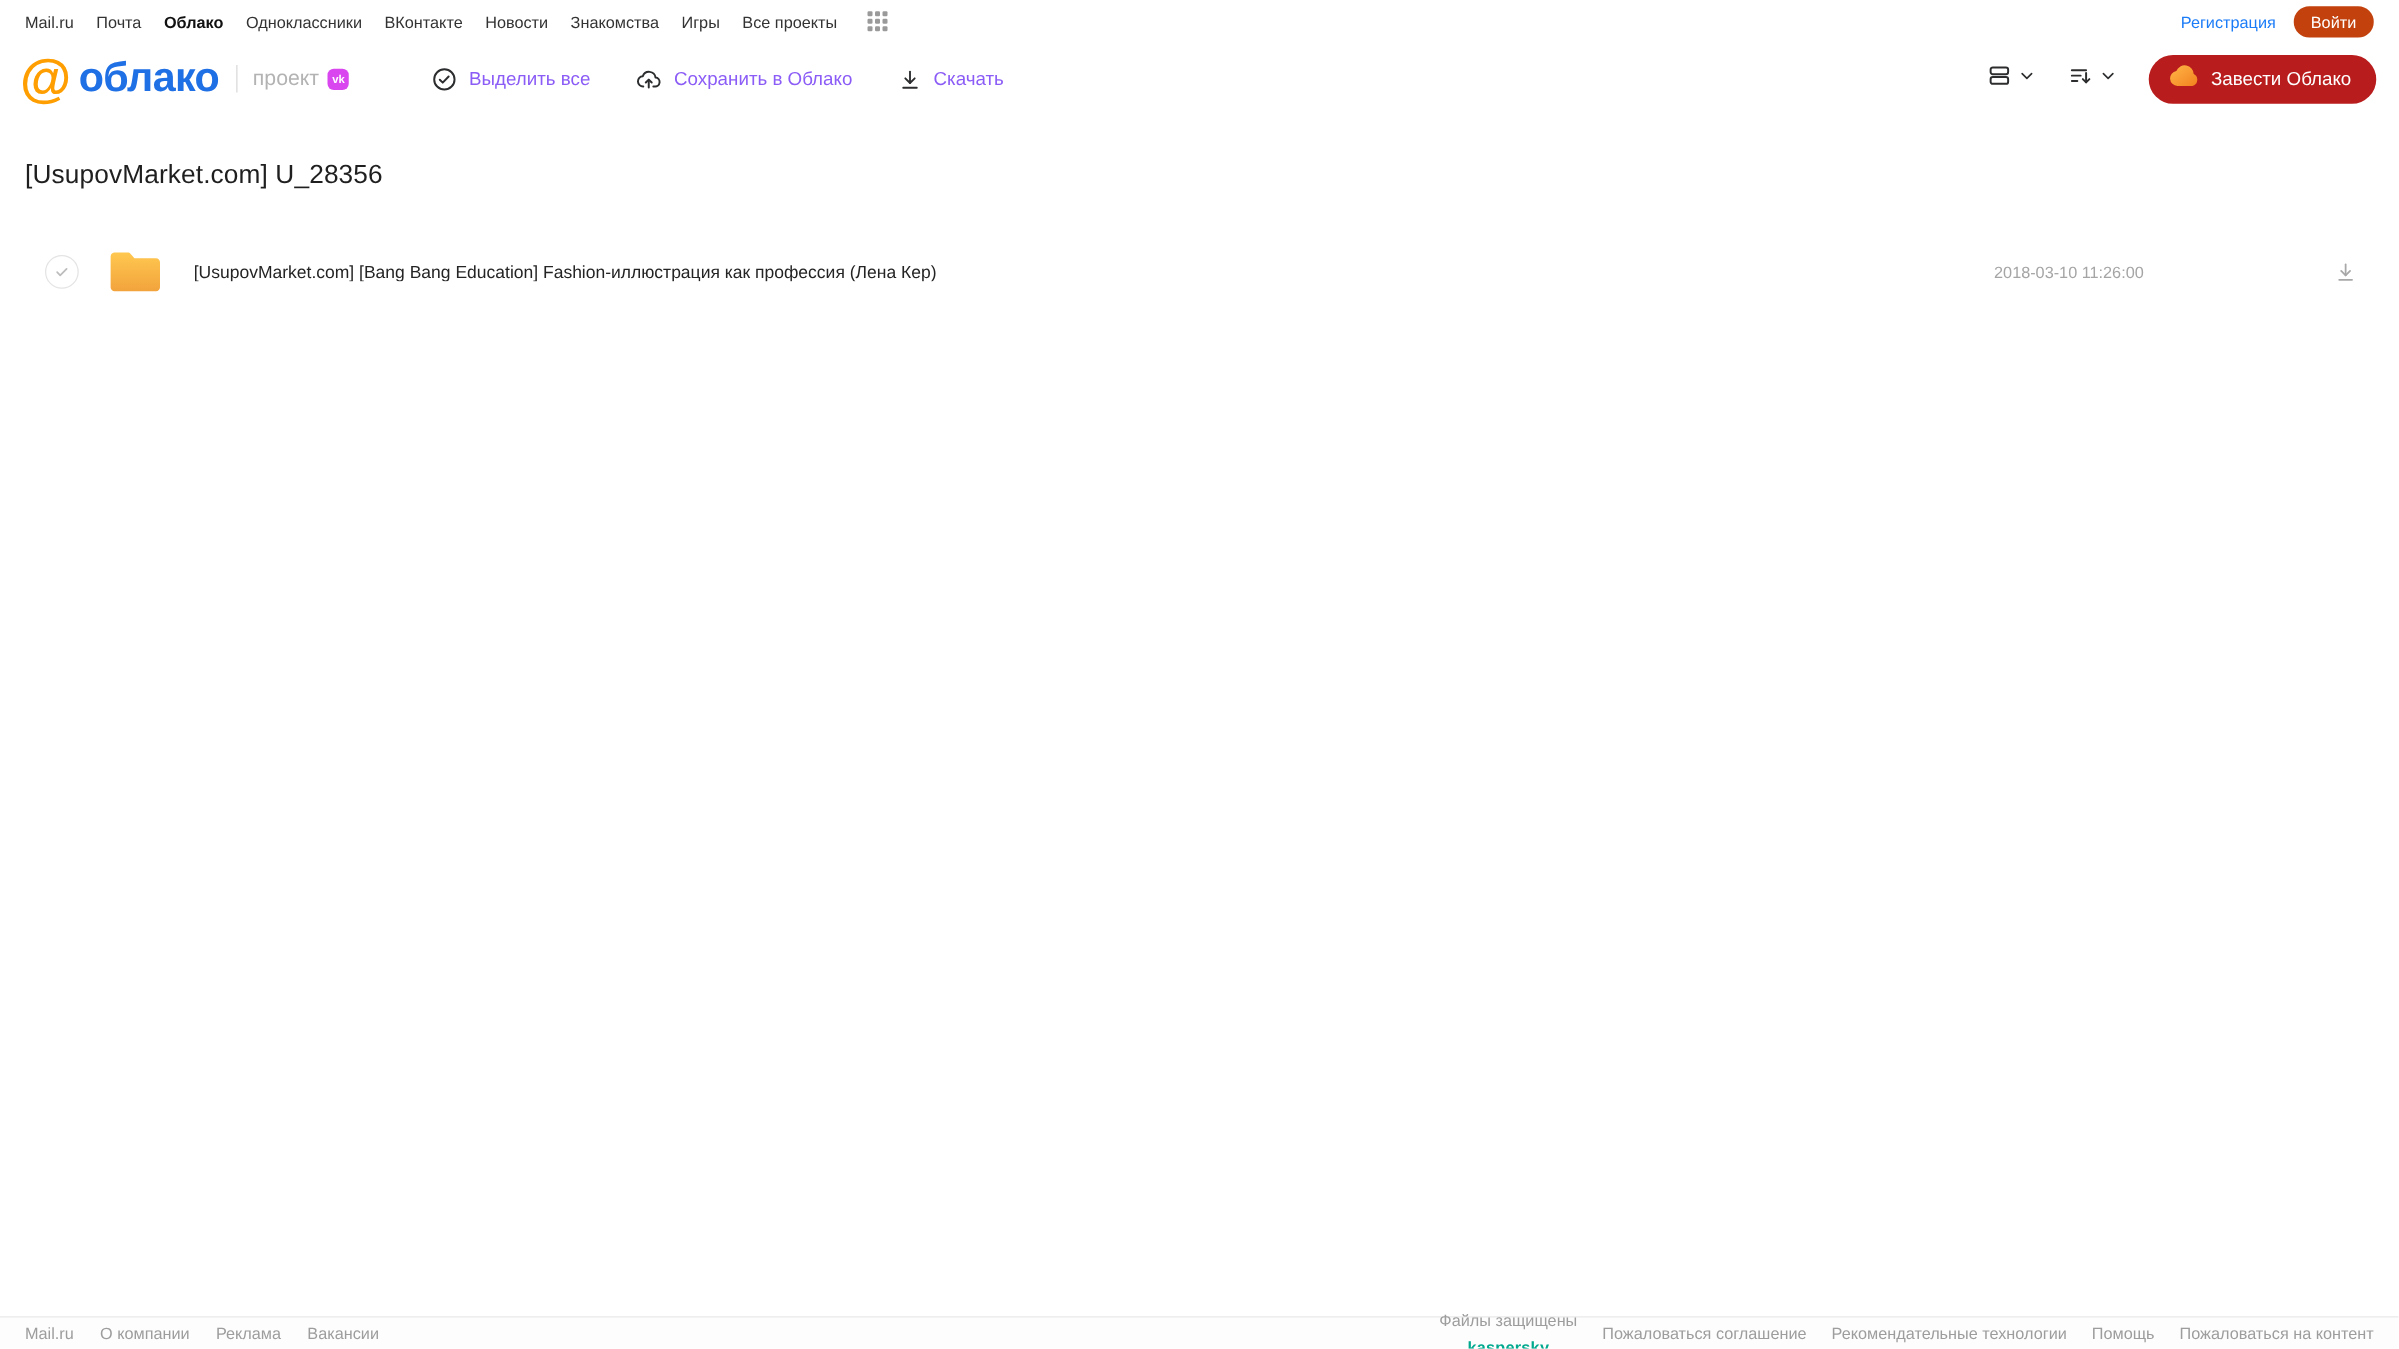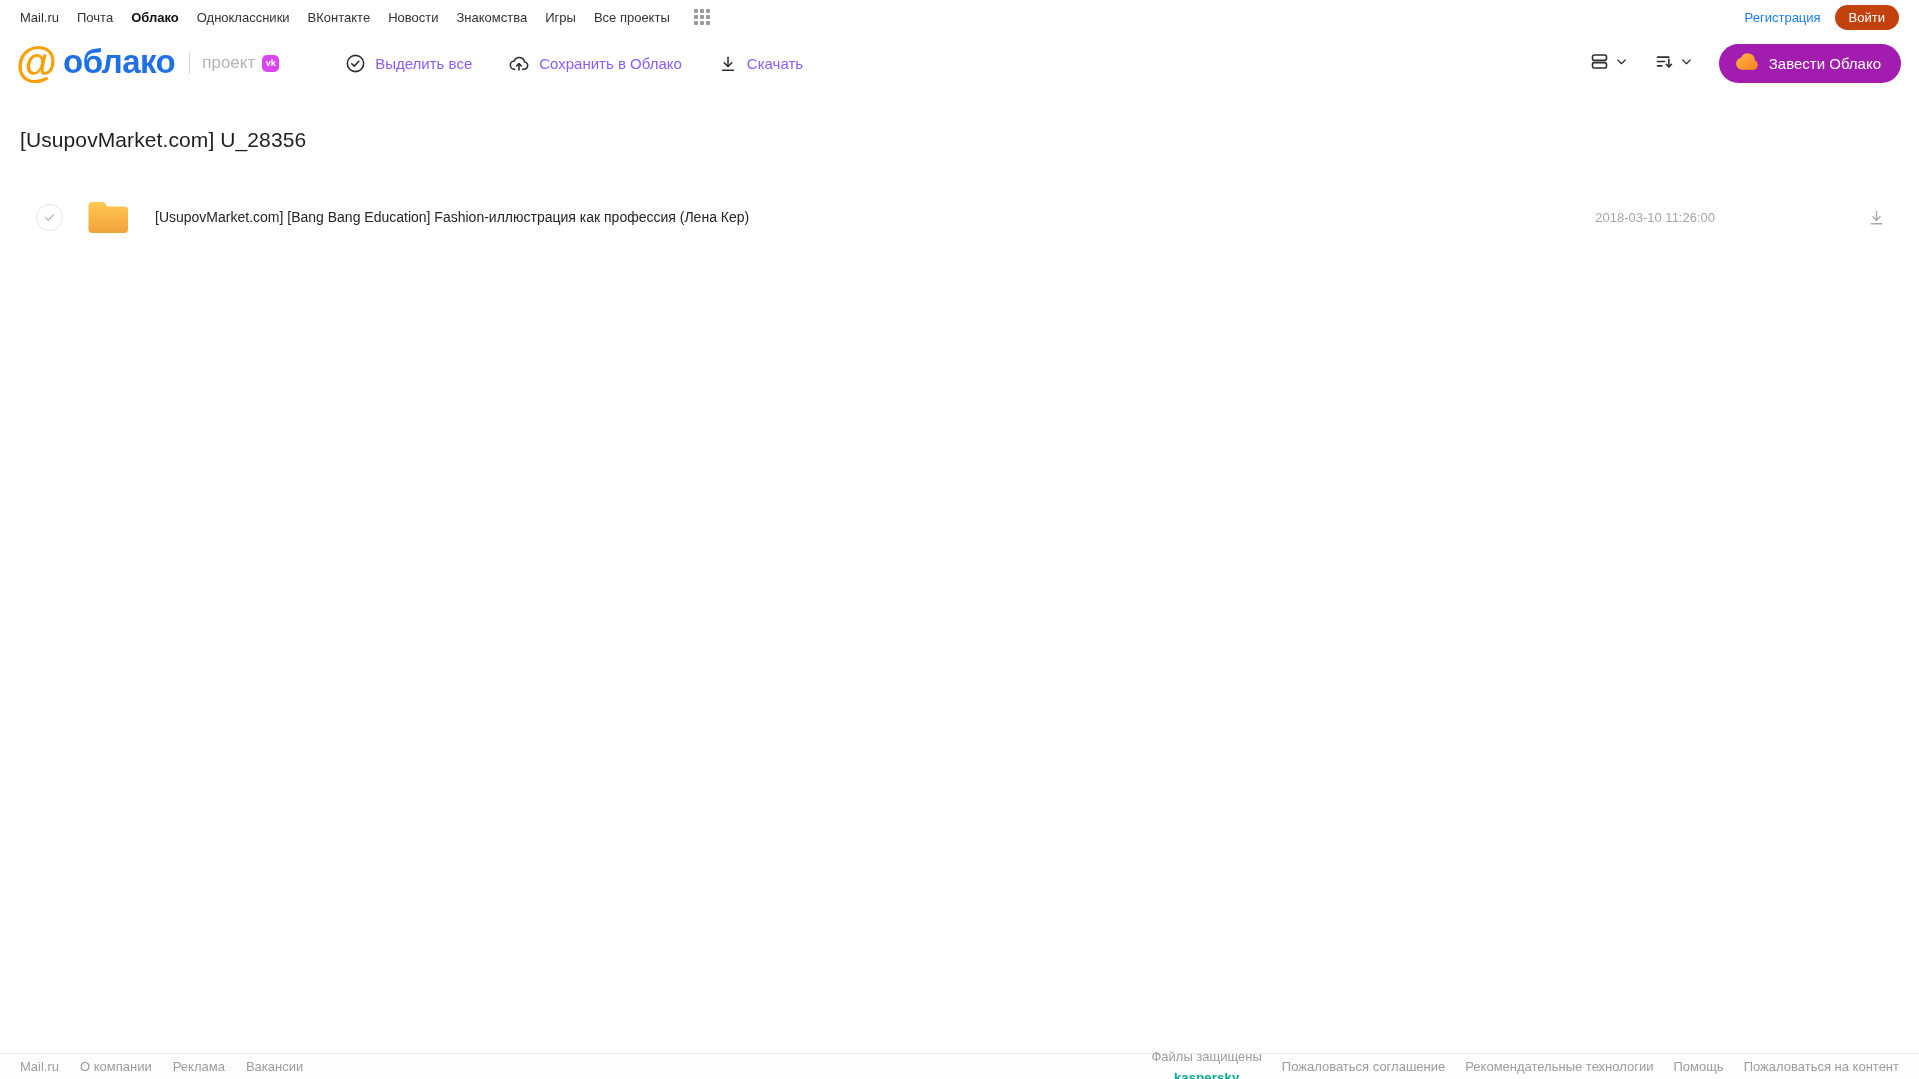--- a/index.html
+++ b/index.html
@@ -25,21 +25,21 @@
   .logo-divider { width:1px; height:22px; background:#d9d9d9; margin:0 12px 0 14px; }
   .project { display:flex; align-items:center; gap:7px; color:#b3b3b3; font-size:17px; }
   .vk-badge { width:17px; height:17px; background:#d946ef; color:#fff; border-radius:5px; font-size:9px; font-weight:700; display:flex; align-items:center; justify-content:center; }
 
   .toolbar { display:flex; align-items:center; gap:36px; margin-left:66px; }
   .tool-btn { display:flex; align-items:center; gap:9px; font-size:15px; color:#8b5cf6; cursor:pointer; background:none; border:none; font-family:inherit; }
   .tool-btn svg { display:block; }
 
   .header-right { margin-left:auto; display:flex; align-items:center; }
   .view-ctrl { display:flex; align-items:center; gap:5px; cursor:pointer; margin-right:26px; }
-  .get-cloud-btn { display:flex; align-items:center; gap:10px; background:#a21caf; color:#fff; border:none; border-radius:20px; height:39px; padding:0 20px 0 16px; font-size:15px; cursor:pointer; font-family:inherit;justify-content:center; }
+  .get-cloud-btn { display:flex; align-items:center; gap:10px; background:#b91c1c; color:#fff; border:none; border-radius:20px; height:39px; padding:0 20px 0 16px; font-size:15px; cursor:pointer; font-family:inherit;justify-content:center; }
 
   
   .main { padding:36px 0 0 0; }
   .page-title { font-size:21px; font-weight:400; color:#1f1f1f; padding-left:20px; letter-spacing:0.1px; }
   .file-list { margin-top:42px; }
   .file-row { display:flex; align-items:center; height:46px; padding:0 33px 0 36px; cursor:pointer; }
   .row-check { width:27px; height:27px; border:1px solid #e4e4e4; border-radius:50%; background:#fff; display:flex; align-items:center; justify-content:center; cursor:pointer; flex:none; }
   .folder-wrap { margin-left:23px; flex:none; display:flex; }
   .file-name { margin-left:24px; font-size:14px; color:#242424; white-space:nowrap; overflow:hidden; text-overflow:ellipsis; }
   .row-spacer { flex:1; }

